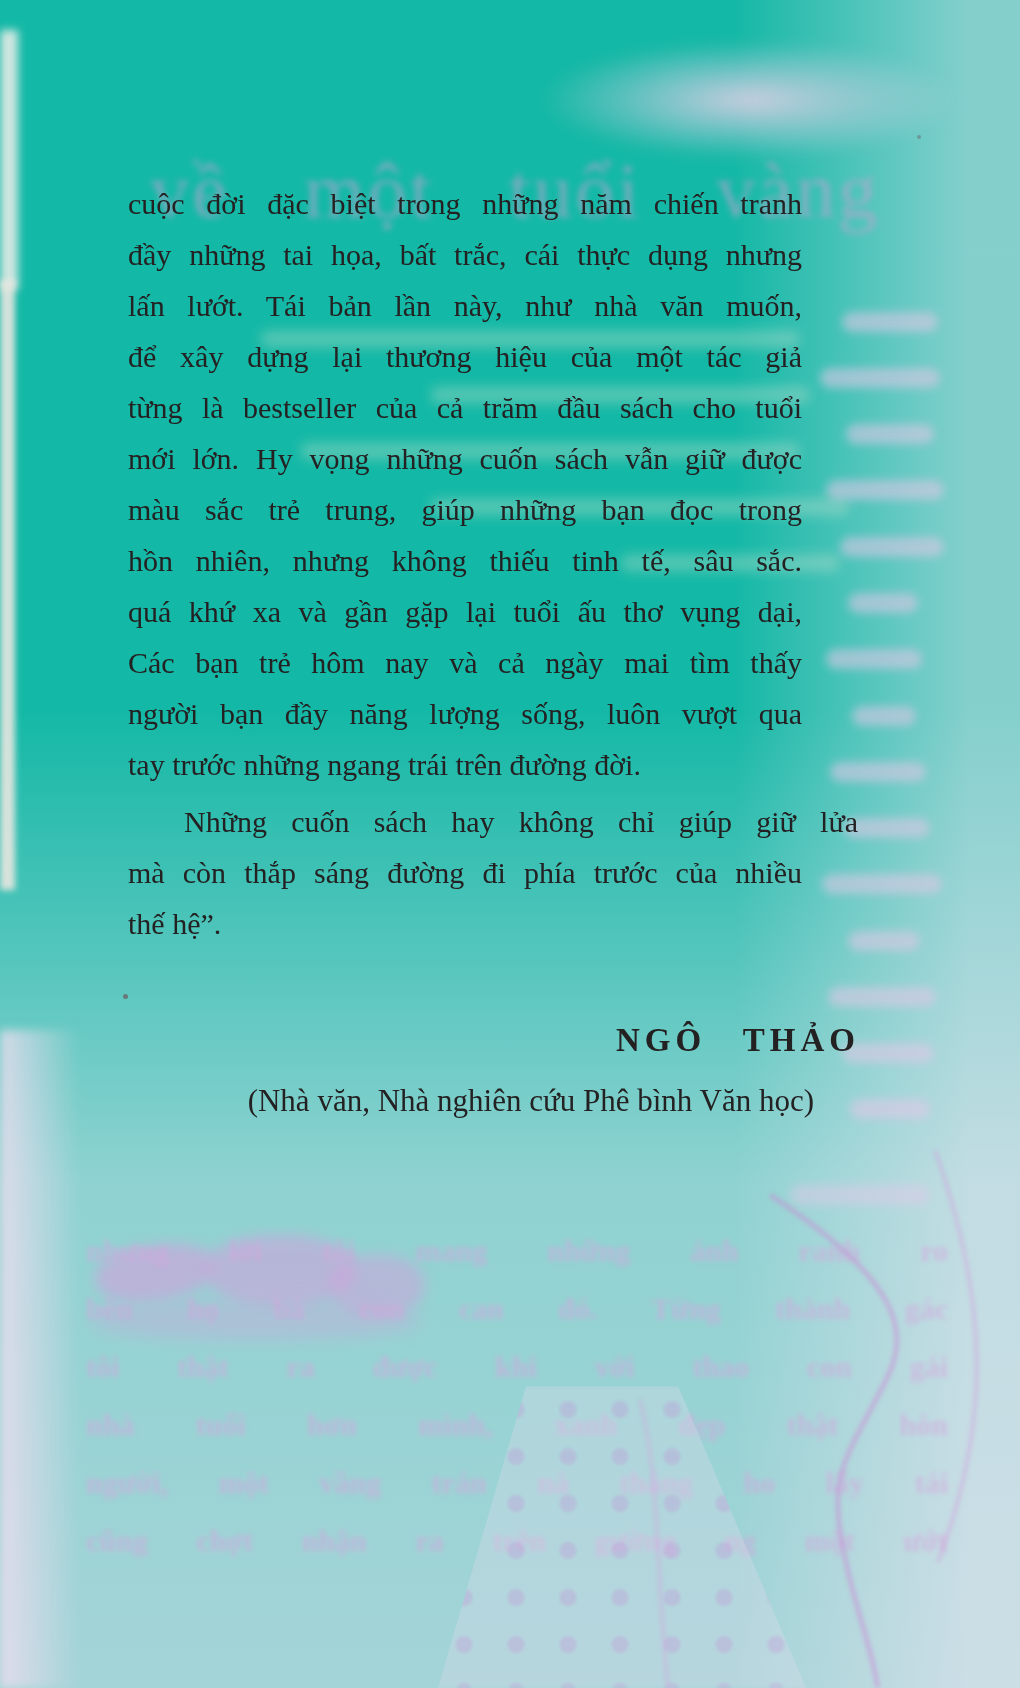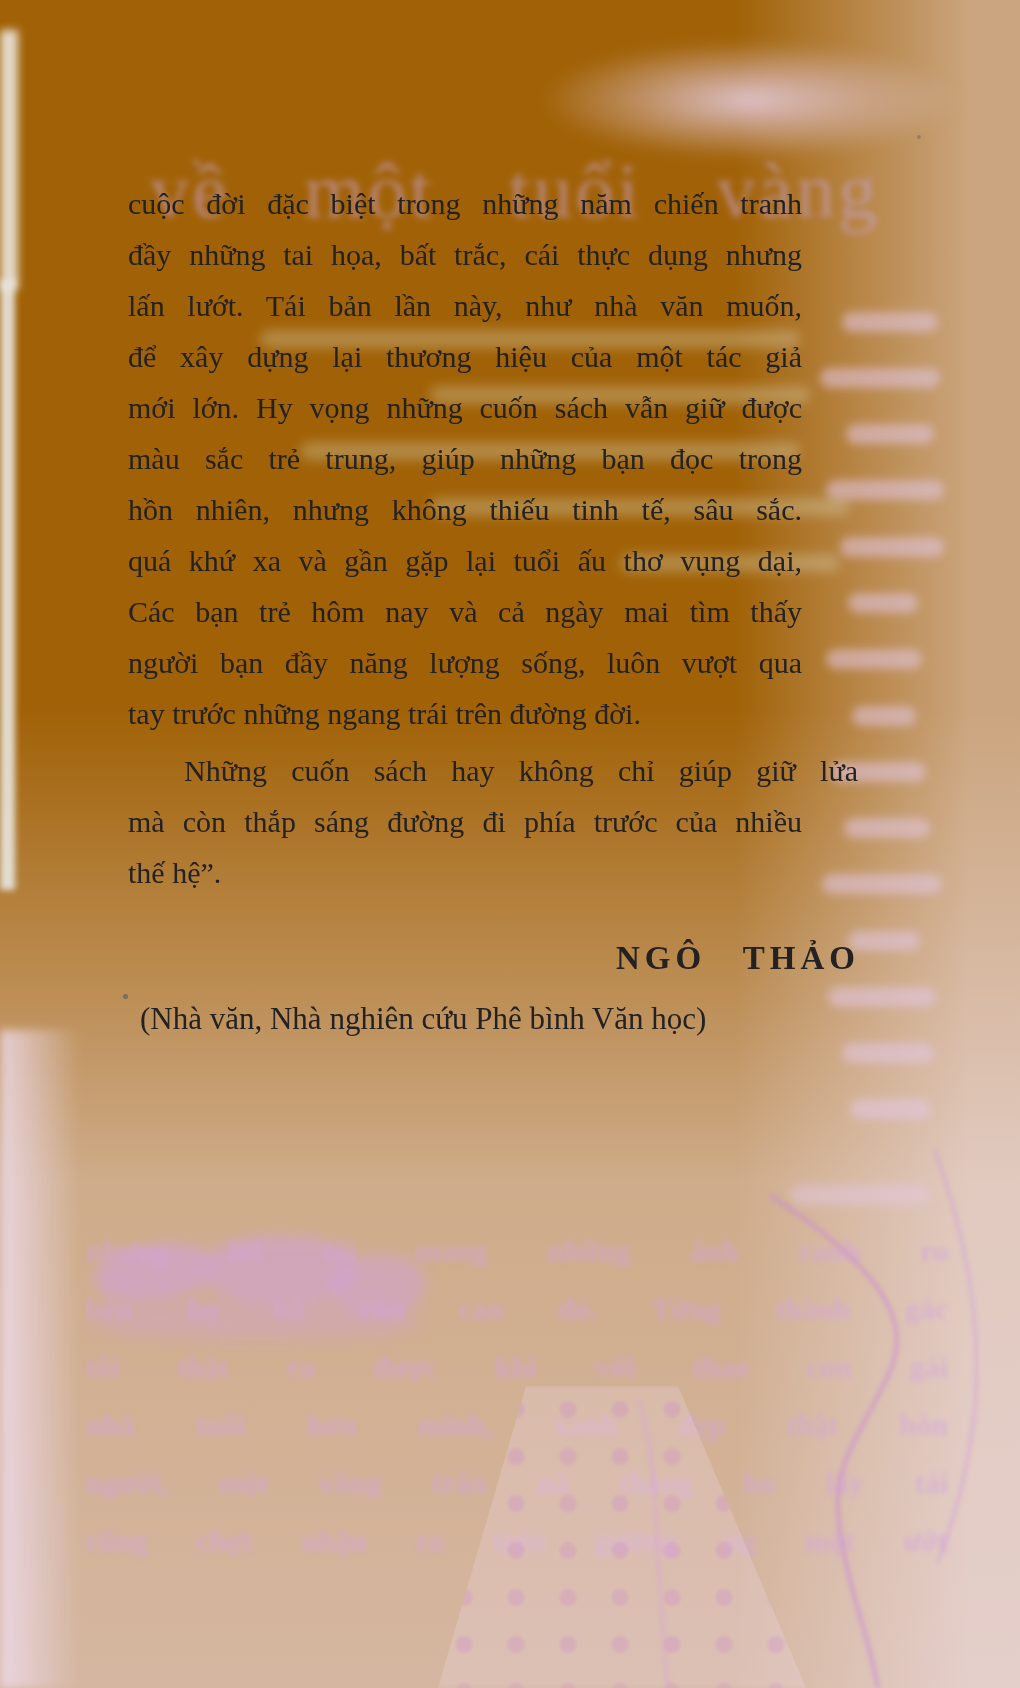--- a/index.html
+++ b/index.html
@@ -1,18 +1,18 @@
 <!DOCTYPE html>
 <html><head>
 <meta charset="utf-8">
 <style>
   html,body{margin:0;padding:0;background:#e9e9e9;}
   .page{
     position:relative;width:1020px;height:1688px;overflow:hidden;
-    background:#a16207;
+    background:#14b8a6;
     font-family:"Liberation Serif","DejaVu Serif",serif;
   }
   
   .wash{position:absolute;pointer-events:none;}
   .wash-bottom{left:0;top:0;width:100%;height:100%;
     background:linear-gradient(180deg,rgba(247,238,247,0) 42%,rgba(244,232,245,.55) 70%,rgba(241,227,242,.65) 100%);}
   .wash-right{left:0;top:0;width:100%;height:100%;
     background:linear-gradient(90deg,rgba(246,235,246,0) 72%,rgba(244,231,244,.5) 95%);}
   .wash-topright{left:540px;top:40px;width:420px;height:120px;border-radius:50%;
     background:radial-gradient(closest-side,rgba(232,209,234,.85),rgba(232,209,234,0));filter:blur(7px);}
@@ -49,24 +49,24 @@
   
   .text-col{
     position:absolute;left:128px;top:178px;width:674px;
     color:#242122;font-size:30px;line-height:51px;
   }
   .line{width:100%;}
   .j{text-align:justify;text-align-last:justify;}
   .indent{padding-left:56px;}
   .para2{margin-top:6px;}
   .sig{
-    margin-top:35px;text-align:right;transform:translateX(58px);
+    margin-top:66px;text-align:right;transform:translateX(58px);
     font-weight:bold;font-size:33px;letter-spacing:5px;word-spacing:24px;
   }
-  .cap{margin-top:9px;text-align:left;font-size:31px;transform:translateX(12px);}
+  .cap{margin-top:9px;text-align:right;font-size:31px;transform:translateX(12px);}
 </style>
 </head>
 <body>
 
 <div class="page">
 
   <div class="wash wash-bottom"></div>
   <div class="wash wash-right"></div>
   <div class="wash wash-topright"></div>
   <div class="wash grayband1"></div>
@@ -121,20 +121,21 @@
 
   <div class="speck" style="left:123px;top:994px;width:5px;height:5px;opacity:.8"></div>
   <div class="speck" style="left:917px;top:135px;width:4px;height:4px;opacity:.5"></div>
 
   <div class="text-col">
     <div>
       <div class="line j">cuộc đời đặc biệt trong những năm chiến tranh</div>
       <div class="line j">đầy những tai họa, bất trắc, cái thực dụng nhưng</div>
       <div class="line j">lấn lướt. Tái bản lần này, như nhà văn muốn,</div>
       <div class="line j">để xây dựng lại thương hiệu của một tác giả</div>
+      <div class="line j">từng là bestseller của cả trăm đầu sách cho tuổi</div>
       <div class="line j">mới lớn. Hy vọng những cuốn sách vẫn giữ được</div>
       <div class="line j">màu sắc trẻ trung, giúp những bạn đọc trong</div>
       <div class="line j">hồn nhiên, nhưng không thiếu tinh tế, sâu sắc.</div>
       <div class="line j">quá khứ xa và gần gặp lại tuổi ấu thơ vụng dại,</div>
       <div class="line j">Các bạn trẻ hôm nay và cả ngày mai tìm thấy</div>
       <div class="line j">người bạn đầy năng lượng sống, luôn vượt qua</div>
       <div class="line">tay trước những ngang trái trên đường đời.</div>
     </div>
     <div class="para2">
       <div class="line j indent">Những cuốn sách hay không chỉ giúp giữ lửa</div>

